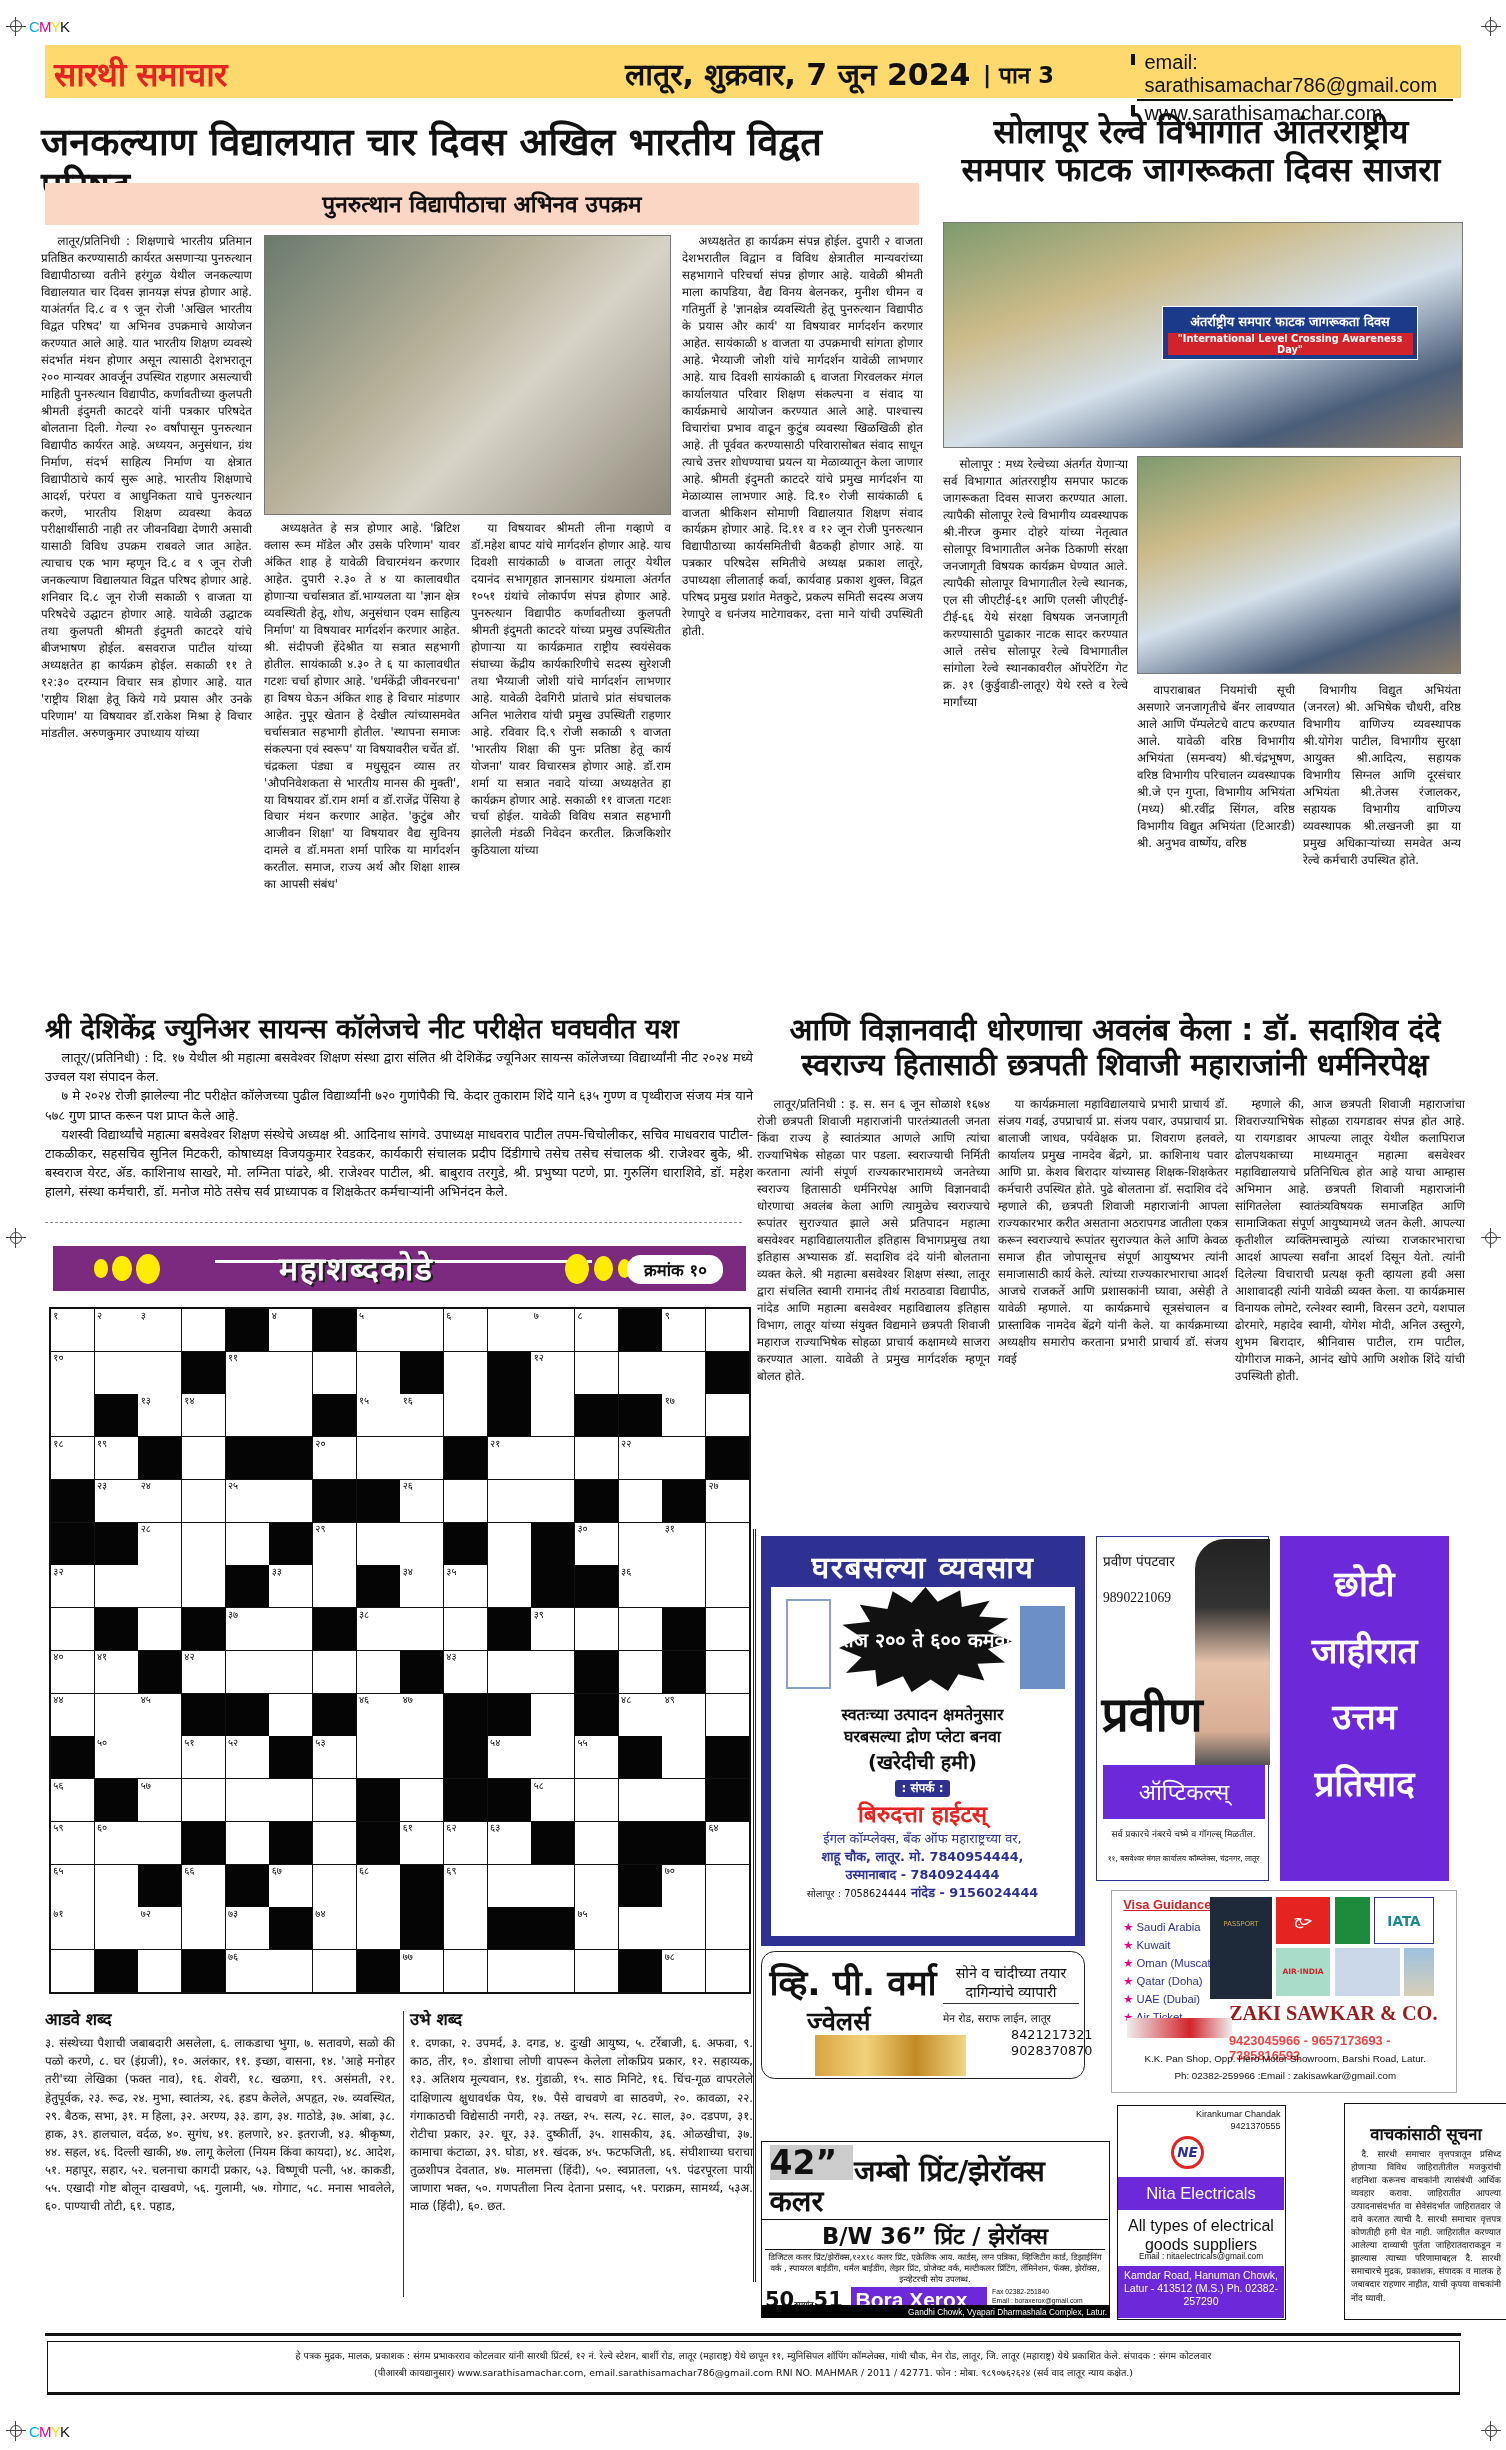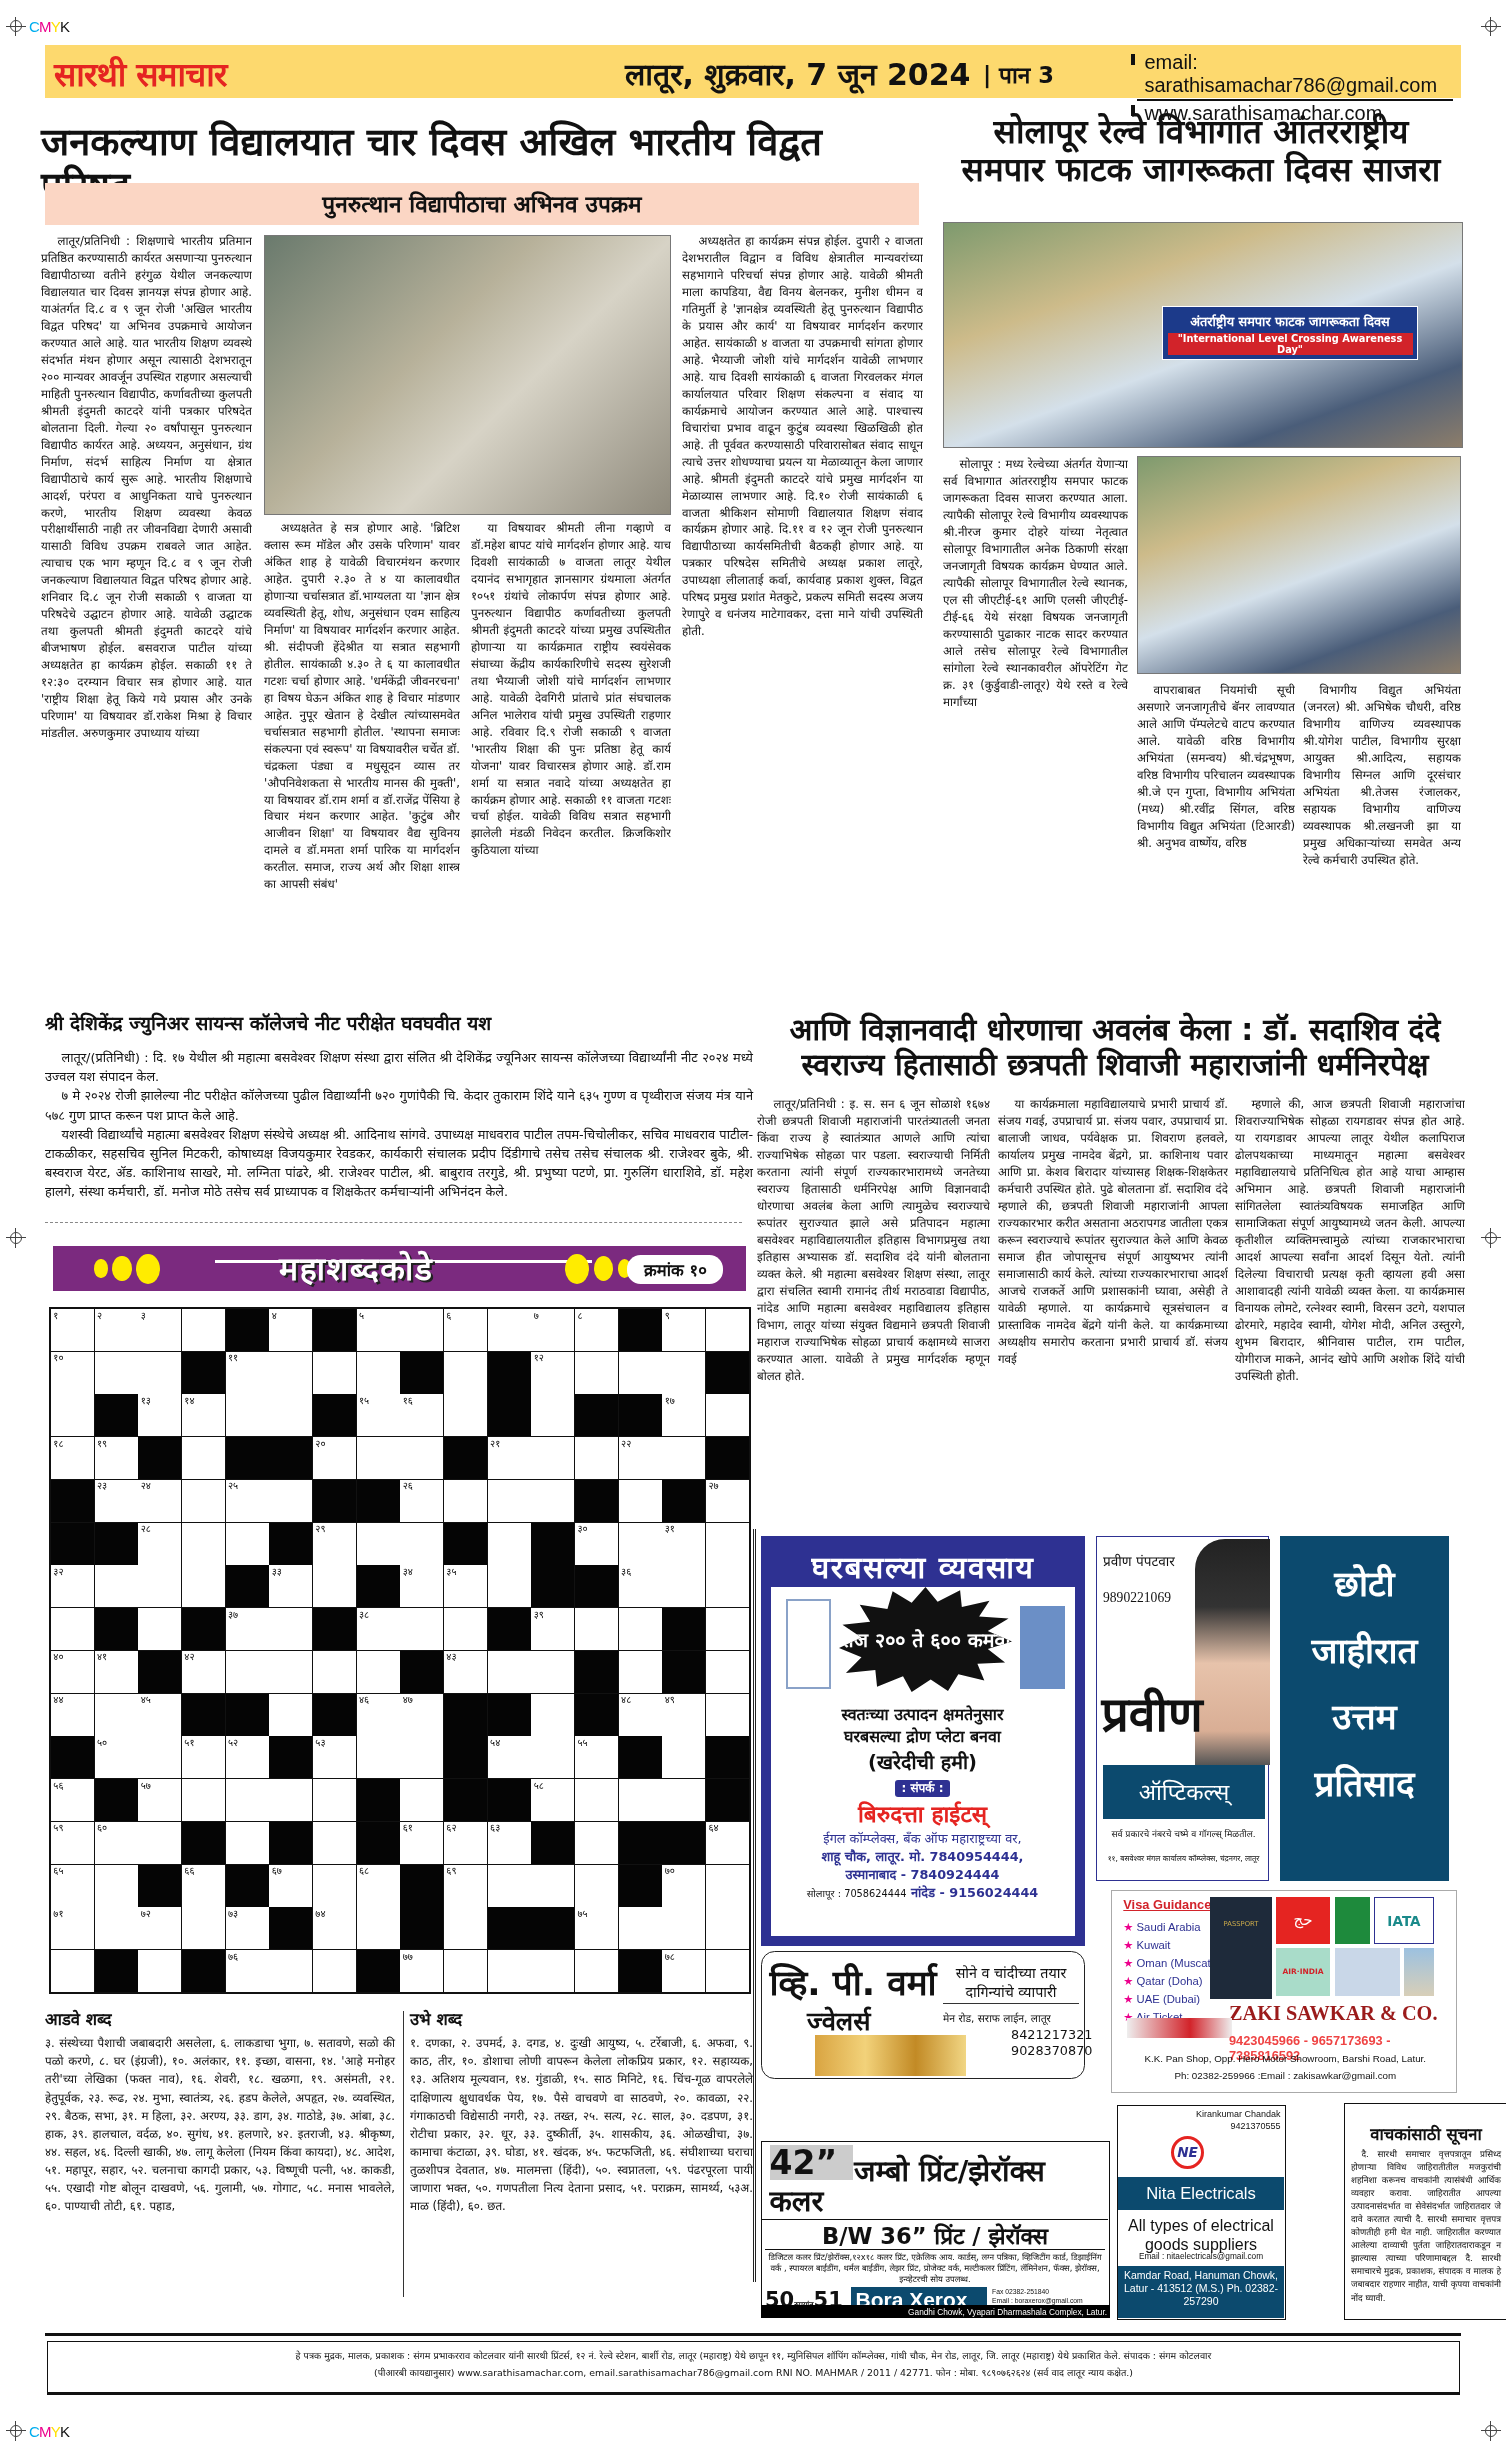--- a/index.html
+++ b/index.html
@@ -42,21 +42,21 @@
   .cell{background:#fff;position:relative}
   .cell.b{background:#050505}
   .cell .n{position:absolute;left:2.3px;top:1.5px;font-size:9.8px;line-height:1}
   .clues{top:2007px;font-size:11.7px;line-height:1.55;text-align:justify}
   .clues h3{font-size:16.6px;font-weight:bold;margin-bottom:1.5px}
 
   
   .ad-blue{border:10.5px solid #2e3192;background:#fff}
   .ad-blue .top{background:#2e3192;color:#fff;font-weight:bold;text-align:center;font-size:30px;letter-spacing:1.5px}
   .starburst{background:#111;color:#fff;clip-path:polygon(50% 0%,57% 14%,70% 3%,71% 19%,87% 13%,81% 28%,98% 30%,86% 42%,100% 52%,86% 59%,96% 72%,80% 73%,84% 89%,69% 83%,63% 99%,53% 88%,42% 100%,37% 85%,22% 95%,21% 79%,4% 82%,13% 67%,0% 58%,13% 48%,2% 36%,18% 33%,12% 17%,28% 21%,31% 4%,42% 15%);display:flex;align-items:center;justify-content:center;text-align:center;font-weight:bold}
-  .blackbox{background:#0c4a6e;color:#fff}
+  .blackbox{background:#6d28d9;color:#fff}
   .rounded{border:1.5px solid #222;border-radius:13.6px}
 </style>
 </head>
 <body>
 
 <div class="reg" style="left:6px;top:16.6px">
     <span></span>
   </div>
 <div class="abs cmyk" style="left:29px;top:18px"><span class="c">C</span><span class="m">M</span><span class="y">Y</span><span class="k">K</span></div>
 <div class="reg" style="left:1481px;top:16.6px">
@@ -103,21 +103,21 @@
     <p>सोलापूर : मध्य रेल्वेच्या अंतर्गत येणाऱ्या सर्व विभागात आंतरराष्ट्रीय समपार फाटक जागरूकता दिवस साजरा करण्यात आला. त्यापैकी सोलापूर रेल्वे विभागीय व्यवस्थापक श्री.नीरज कुमार दोहरे यांच्या नेतृत्वात सोलापूर विभागातील अनेक ठिकाणी संरक्षा जनजागृती विषयक कार्यक्रम घेण्यात आले. त्यापैकी सोलापूर विभागातील रेल्वे स्थानक, एल सी जीएटीई-६१ आणि एलसी जीएटीई-टीई-६६ येथे संरक्षा विषयक जनजागृती करण्यासाठी पुढाकार नाटक सादर करण्यात आले तसेच सोलापूर रेल्वे विभागातील सांगोला रेल्वे स्थानकावरील ऑपरेटिंग गेट क्र. ३१ (कुर्डुवाडी-लातूर) येथे रस्ते व रेल्वे मार्गांच्या</p>
   </div>
 <div class="abs photo2" style="left:1137px;top:456px;width:324px;height:218px"></div>
 <div class="abs art" style="left:1137px;top:682px;width:158px;height:324px;overflow:hidden">
     <p>वापराबाबत नियमांची सूची असणारे जनजागृतीचे बॅनर लावण्यात आले आणि पॅम्पलेटचे वाटप करण्यात आले. यावेळी वरिष्ठ विभागीय अभियंता (समन्वय) श्री.चंद्रभूषण, वरिष्ठ विभागीय परिचालन व्यवस्थापक श्री.जे एन गुप्ता, विभागीय अभियंता (मध्य) श्री.रवींद्र सिंगल, वरिष्ठ विभागीय विद्युत अभियंता (टिआरडी) श्री. अनुभव वार्ष्णेय, वरिष्ठ</p>
   </div>
 <div class="abs art" style="left:1303px;top:682px;width:158px;height:324px;overflow:hidden">
     <p>विभागीय विद्युत अभियंता (जनरल) श्री. अभिषेक चौधरी, वरिष्ठ विभागीय वाणिज्य व्यवस्थापक श्री.योगेश पाटील, विभागीय सुरक्षा आयुक्त श्री.आदित्य, सहायक विभागीय सिग्नल आणि दूरसंचार अभियंता श्री.तेजस रंजालकर, सहायक विभागीय वाणिज्य व्यवस्थापक श्री.लखनजी झा या प्रमुख अधिकाऱ्यांच्या समवेत अन्य रेल्वे कर्मचारी उपस्थित होते.</p>
   </div>
 
-<h1 class="abs hl" style="left:45px;top:1013px;font-size:19px;width:708px">श्री देशिकेंद्र ज्युनिअर सायन्स कॉलेजचे नीट परीक्षेत घवघवीत यश</h1>
+<h1 class="abs hl" style="left:45px;top:1013px;font-size:27px;width:708px">श्री देशिकेंद्र ज्युनिअर सायन्स कॉलेजचे नीट परीक्षेत घवघवीत यश</h1>
 <div class="abs art" style="left:45px;top:1048px;width:708px;font-size:12.8px;line-height:1.5">
   <p>लातूर/(प्रतिनिधी) : दि. १७ येथील श्री महात्मा बसवेश्वर शिक्षण संस्था द्वारा संलित श्री देशिकेंद्र ज्यूनिअर सायन्स कॉलेजच्या विद्यार्थ्यांनी नीट २०२४ मध्ये उज्वल यश संपादन केल.</p>
   <p>७ मे २०२४ रोजी झालेल्या नीट परीक्षेत कॉलेजच्या पुढील विद्यार्थ्यांनी ७२० गुणांपैकी चि. केदार तुकाराम शिंदे याने ६३५ गुण्ण व पृथ्वीराज संजय मंत्र याने ५७८ गुण प्राप्त करून पश प्राप्त केले आहे.</p>
   <p>यशस्वी विद्यार्थ्यांचे महात्मा बसवेश्वर शिक्षण संस्थेचे अध्यक्ष श्री. आदिनाथ सांगवे. उपाध्यक्ष माधवराव पाटील तपम-चिचोलीकर, सचिव माधवराव पाटील- टाकळीकर, सहसचिव सुनिल मिटकरी, कोषाध्यक्ष विजयकुमार रेवडकर, कार्यकारी संचालक प्रदीप दिंडीगाचे तसेच तसेच संचालक श्री. राजेश्वर बुके, श्री. बस्वराज येरट, ॲड. काशिनाथ साखरे, मो. लग्निता पांढरे, श्री. राजेश्वर पाटील, श्री. बाबुराव तरगुडे, श्री. प्रभुष्या पटणे, प्रा. गुरुलिंग धाराशिवे, डॉ. महेश हालगे, संस्था कर्मचारी, डॉ. मनोज मोठे तसेच सर्व प्राध्यापक व शिक्षकेतर कर्मचाऱ्यांनी अभिनंदन केले.</p>
 </div>
 
 <h1 class="abs hl" style="left:761px;top:1013px;width:708px;font-size:30px;text-align:center">
   <div>आणि विज्ञानवादी धोरणाचा अवलंब केला : डॉ. सदाशिव दंदे</div>
   <div>स्वराज्य हितासाठी छत्रपती शिवाजी महाराजांनी धर्मनिरपेक्ष</div>
 </h1>

